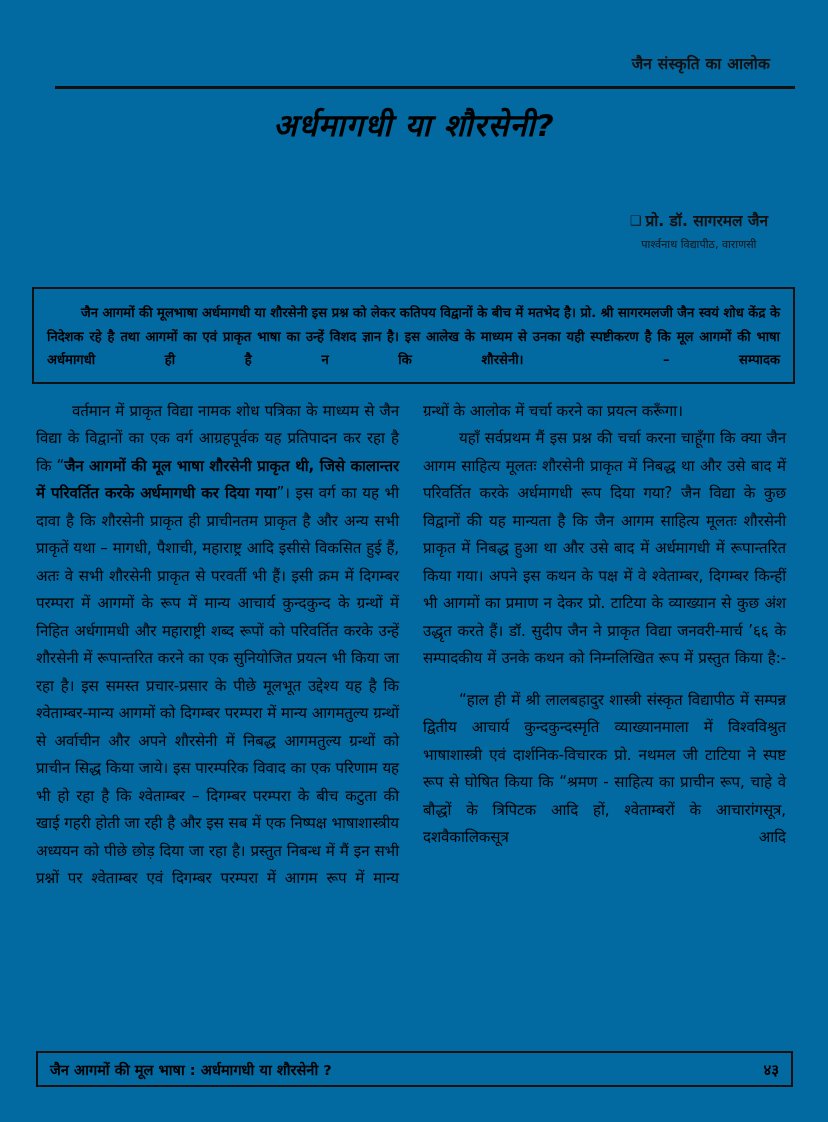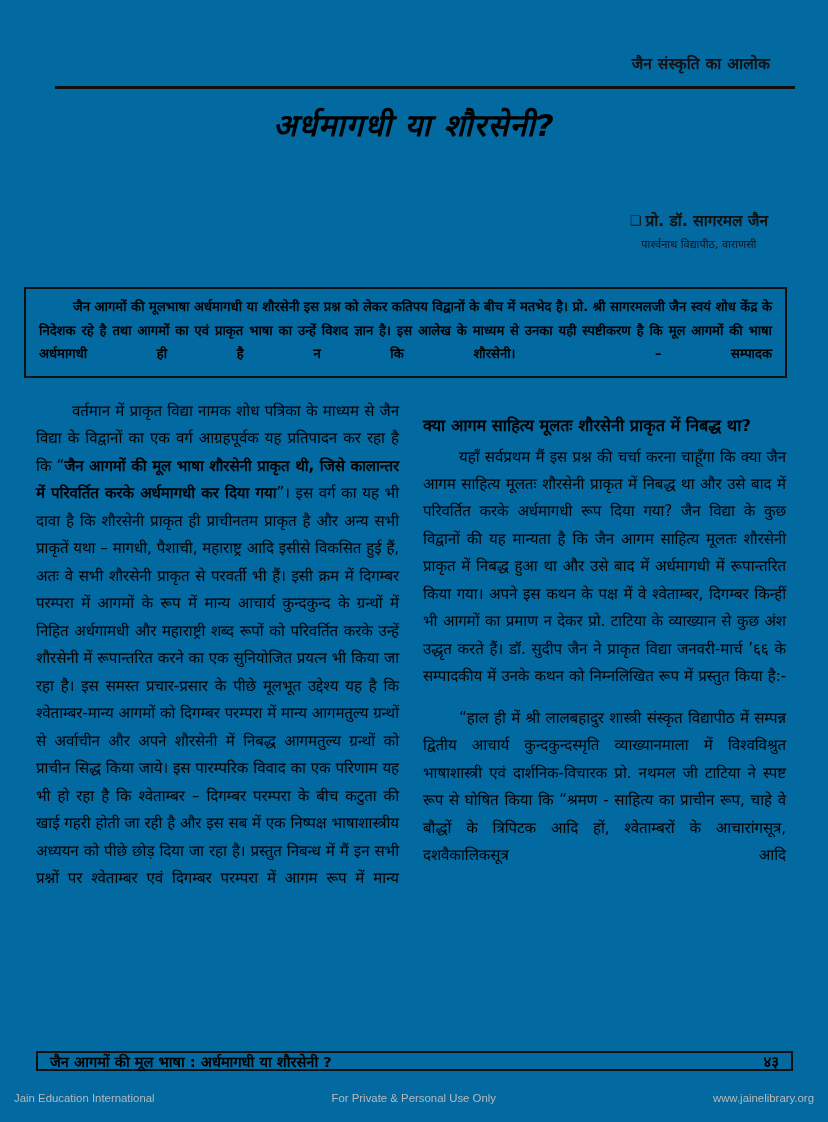--- a/index.html
+++ b/index.html
@@ -77,25 +77,25 @@
   .byline-mark {
     font-size: 13px;
     vertical-align: 1px;
     margin-right: 4px;
   }
 
   
   .abstract-box {
     position: absolute;
     top: 287px;
-    left: 24px;
+    left: 32px;
     width: 763px;
     border: 2px solid #111;
     box-sizing: border-box;
-    padding: 6px 13px 10px 13px;
+    padding: 12px 13px 10px 13px;
   }
   .abstract-text {
     font-family: "DejaVu Sans", sans-serif;
     font-size: 13.1px;
     font-weight: bold;
     line-height: 1.80;
     text-align: justify;
     text-align-last: justify;
     color: #000;
     margin: 0;
@@ -139,21 +139,21 @@
     color: #000;
   }
   b.q { font-weight: bold; }
 
   
   .footer-box {
     position: absolute;
     left: 36px;
     top: 1051px;
     width: 757px;
-    height: 20px;
+    height: 36px;
     border: 2px solid #111;
     box-sizing: border-box;
     display: flex;
     align-items: center;
     justify-content: space-between;
     padding: 0 12px;
   }
   .footer-title {
     font-family: "DejaVu Sans", sans-serif;
     font-size: 14.6px;
@@ -208,31 +208,26 @@
     <p class="abstract-text"><span>जैन आगमों की मूलभाषा अर्धमागधी या शौरसेनी इस प्रश्न को लेकर कतिपय विद्वानों के बीच में मतभेद है। प्रो. श्री सागरमलजी जैन स्वयं शोध केंद्र के निदेशक रहे है तथा आगमों का एवं प्राकृत भाषा का उन्हें विशद ज्ञान है। इस आलेख के माध्यम से उनका यही स्पष्टीकरण है कि मूल आगमों की भाषा अर्धमागधी ही है न कि शौरसेनी।</span>&nbsp;&nbsp;<span class="sig">– सम्पादक</span></p>
   </div>
 
   <div class="columns">
 
     <div class="col">
       <p class="indent jall"><span>वर्तमान में प्राकृत विद्या नामक शोध पत्रिका के माध्यम से जैन विद्या के विद्वानों का एक वर्ग आग्रहपूर्वक यह प्रतिपादन कर रहा है कि “</span><b class="q">जैन आगमों की मूल भाषा शौरसेनी प्राकृत थी, जिसे कालान्तर में परिवर्तित करके अर्धमागधी कर दिया गया</b><span>”। इस वर्ग का यह भी दावा है कि शौरसेनी प्राकृत ही प्राचीनतम प्राकृत है और अन्य सभी प्राकृतें यथा – मागधी, पैशाची, महाराष्ट्र आदि इसीसे विकसित हुई हैं, अतः वे सभी शौरसेनी प्राकृत से परवर्ती भी हैं। इसी क्रम में दिगम्बर परम्परा में आगमों के रूप में मान्य आचार्य कुन्दकुन्द के ग्रन्थों में निहित अर्धगामधी और महाराष्ट्री शब्द रूपों को परिवर्तित करके उन्हें शौरसेनी में रूपान्तरित करने का एक सुनियोजित प्रयत्न भी किया जा रहा है। इस समस्त प्रचार-प्रसार के पीछे मूलभूत उद्देश्य यह है कि श्वेताम्बर-मान्य आगमों को दिगम्बर परम्परा में मान्य आगमतुल्य ग्रन्थों से अर्वाचीन और अपने शौरसेनी में निबद्ध आगमतुल्य ग्रन्थों को प्राचीन सिद्ध किया जाये। इस पारम्परिक विवाद का एक परिणाम यह भी हो रहा है कि श्वेताम्बर – दिगम्बर परम्परा के बीच कटुता की खाई गहरी होती जा रही है और इस सब में एक निष्पक्ष भाषाशास्त्रीय अध्ययन को पीछे छोड़ दिया जा रहा है। प्रस्तुत निबन्ध में मैं इन सभी प्रश्नों पर श्वेताम्बर एवं दिगम्बर परम्परा में आगम रूप में मान्य</span></p>
     </div>
 
     <div class="col">
-      <h2 class="sub">क्या आगम साहित्य मूलतः शौरसेनी प्राकृत में निबद्ध था?</h2>
+      <p>ग्रन्थों के आलोक में चर्चा करने का प्रयत्न करूँगा।</p>
       <p class="indent jall">यहाँ सर्वप्रथम मैं इस प्रश्न की चर्चा करना चाहूँगा कि क्या जैन आगम साहित्य मूलतः शौरसेनी प्राकृत में निबद्ध था और उसे बाद में परिवर्तित करके अर्धमागधी रूप दिया गया? जैन विद्या के कुछ विद्वानों की यह मान्यता है कि जैन आगम साहित्य मूलतः शौरसेनी प्राकृत में निबद्ध हुआ था और उसे बाद में अर्धमागधी में रूपान्तरित किया गया। अपने इस कथन के पक्ष में वे श्वेताम्बर, दिगम्बर किन्हीं भी आगमों का प्रमाण न देकर प्रो. टाटिया के व्याख्यान से कुछ अंश उद्धृत करते हैं। डॉ. सुदीप जैन ने प्राकृत विद्या जनवरी-मार्च ’६६ के सम्पादकीय में उनके कथन को निम्नलिखित रूप में प्रस्तुत किया है:-</p>
       <p class="indent jall" style="margin-top:14px;">“हाल ही में श्री लालबहादुर शास्त्री संस्कृत विद्यापीठ में सम्पन्न द्वितीय आचार्य कुन्दकुन्दस्मृति व्याख्यानमाला में विश्वविश्रुत भाषाशास्त्री एवं दार्शनिक-विचारक प्रो. नथमल जी टाटिया ने स्पष्ट रूप से घोषित किया कि “श्रमण - साहित्य का प्राचीन रूप, चाहे वे बौद्धों के त्रिपिटक आदि हों, श्वेताम्बरों के आचारांगसूत्र, दशवैकालिकसूत्र आदि</p>
     </div>
 
   </div>
 
   <div class="footer-box">
     <span class="footer-title">जैन आगमों की मूल भाषा : अर्धमागधी या शौरसेनी ?</span>
     <span class="footer-page">४३</span>
   </div>
 
-  <div class="watermark">
-    <span class="wm-left">Jain Education International</span>
-    <span class="wm-center">For Private &amp; Personal Use Only</span>
-    <span class="wm-right">www.jainelibrary.org</span>
-  </div>
 
 </div>
 
 </body></html>

